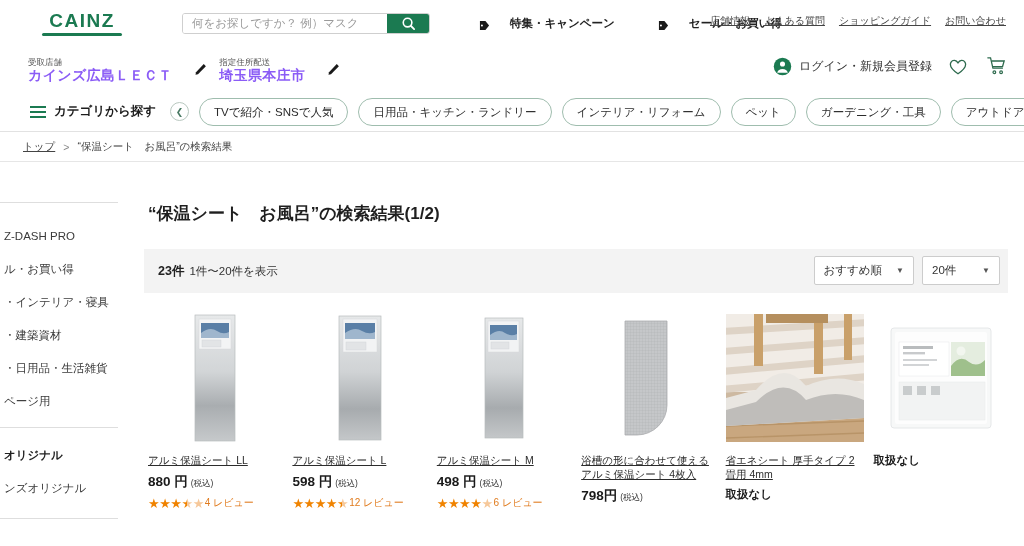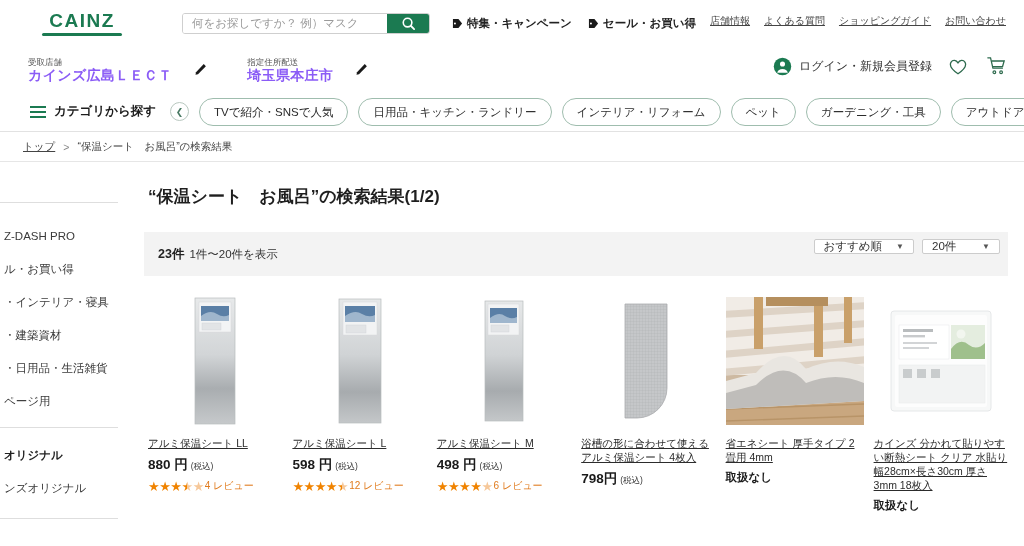--- a/index.html
+++ b/index.html
@@ -48,22 +48,22 @@
   }
   .search-input::placeholder { color: #9a9a9a; }
   .search-btn {
     width: 42px; background: #1b7a51; border: none; cursor: pointer;
     display:flex; align-items:center; justify-content:center;
   }
 
   .promo-links { display: flex; gap: 16px; margin-left: 22px; align-items: center; }
   .promo-link {
     font-size: 11.5px; font-weight: bold; color: #222;
-    display: flex; align-items: center; gap: 4px;
-    text-decoration: none; white-space: nowrap;
+    display: flex; align-items: flex-end; gap: 20px;
+    text-decoration: none; white-space: nowrap; margin-left: 27px;
   }
   .tag-icon { display:inline-block; }
 
   .util-links {
     position: absolute; right: 18px; top: 14px;
     display: flex; gap: 14px;
   }
   .util-link {
     font-size: 10px; color: #444; text-decoration: underline;
     white-space: nowrap;
@@ -75,21 +75,21 @@
     padding-left: 28px; display: flex; align-items: center;
   }
   .store-block { display: flex; flex-direction: column; justify-content:center; }
   .store-label { font-size: 8.5px; color: #555; line-height: 12px; }
   .store-value { font-size: 14px; font-weight: bold; color: #8b5cf6; line-height: 15px; letter-spacing: .3px;}
   .pencil-btn {
     background: none; border: none; cursor: pointer;
     margin-left: 18px; display:flex; align-items:center;
     padding: 4px;
   }
-  .store-block-2 { margin-left: 36px; }
+  .store-block-2 { margin-left: 8px; }
 
   .account-area {
     position: absolute; right: 16px; top: 8px;
     display: flex; align-items: center; gap: 14px;
   }
   .account-link {
     display: flex; align-items: center; gap: 7px;
     font-size: 12px; color: #333; text-decoration: none;
   }
   .icon-btn { background:none; border:none; cursor:pointer; display:flex; padding:2px; }
@@ -156,40 +156,40 @@
   .side-divider2 { height:1px; background:#dedede; width: 118px; margin: 8px 0 20px 0;}
   .side-divider3 { height:1px; background:#dedede; width: 118px; margin: 22px 0 0 0;}
 
   .main-col {
     margin-left: 122px; flex: 1;
     padding: 0 16px 0 22px;
     position: relative;
   }
   .page-title {
     font-size: 17px; font-weight: bold; color: #1f1f1f;
-    margin-top: 23px; margin-left: 4px;
+    margin-top: 40px; margin-left: 4px;
   }
 
   .result-bar {
     margin-top: 24px;
     height: 44px;
     background: #f3f3f3;
     display: flex; align-items: center;
     padding-left: 14px;
     position: relative;
   }
   .result-count { font-size: 12.5px; font-weight: bold; color: #222; }
   .result-range { font-size: 11.5px; color: #333; margin-left: 5px; }
 
   .select-group {
     position: absolute; right: 8px; top: 7px;
     display: flex; gap: 8px;
   }
   .select-box {
-    height: 15px; border: 1px solid #cccccc; background: #fff;
+    height: 29px; border: 1px solid #cccccc; background: #fff;
     border-radius: 2px; display: flex; align-items: center;
     padding: 0 9px; font-size: 11.5px; color: #333;
     cursor: pointer; gap: 14px; min-width: 78px;
     justify-content: space-between;
   }
   .caret { font-size: 8px; color: #555; }
 
   
   .grid {
     margin-top: 18px;
@@ -548,20 +548,19 @@
               <path d="M66 44 q9 -12 18 -4 q8 6 16 -2 v16 h-34 z" fill="#9fc08c"></path>
               <circle cx="76" cy="29" r="4.5" fill="#f2f6ef"></circle>
               <rect x="14" y="60" width="86" height="38" fill="#f2f3f3" stroke="#e8eaea" stroke-width="0.5"></rect>
               <g fill="#c9cccd">
                 <rect x="18" y="64" width="9" height="9"></rect>
                 <rect x="32" y="64" width="9" height="9"></rect>
                 <rect x="46" y="64" width="9" height="9"></rect>
               </g>
             </svg>
           </div>
-          <div class="p-title">カインズ 分かれて貼りやすい断熱シート クリア 水貼り 幅28cm×長さ30cm 厚さ3mm 18枚入</div>
           <div class="p-nostock">取扱なし</div>
         </div>
 
       </div>
     </div>
   </div>
 </div>
 
 </body></html>

